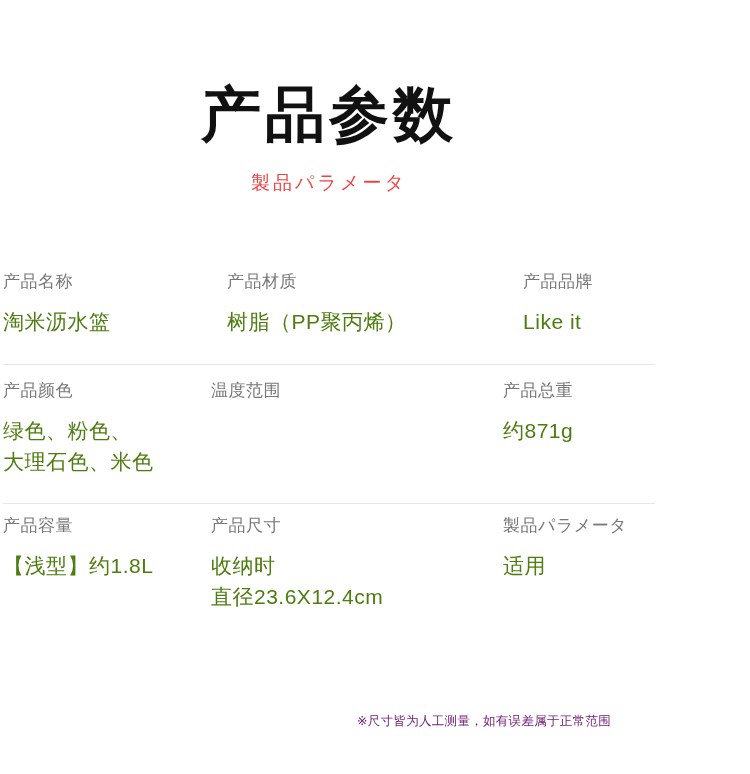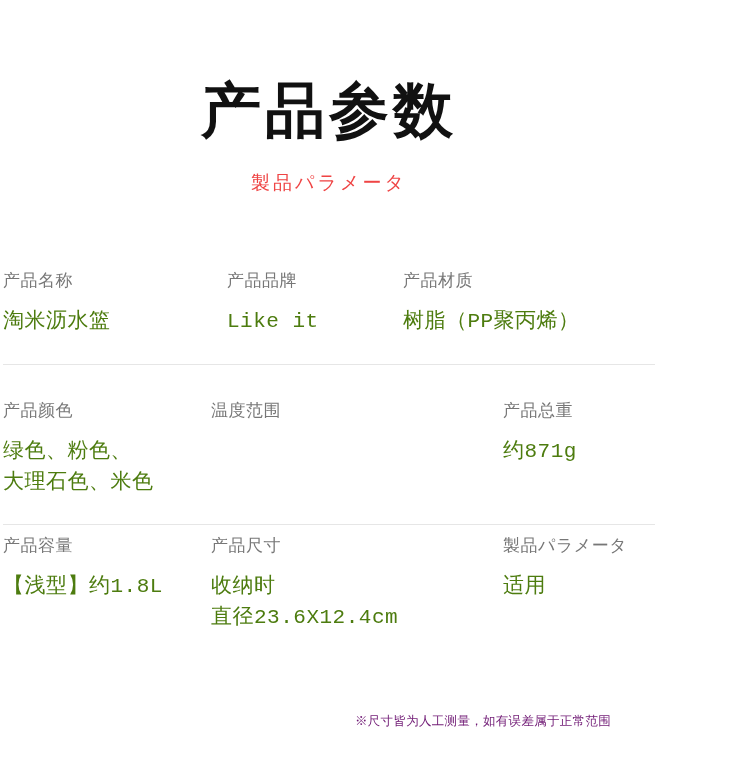--- a/index.html
+++ b/index.html
@@ -14,21 +14,20 @@
     color: #1a1a1a;
     -webkit-font-smoothing: antialiased;
   }
   .page {
     position: relative;
     width: 658px;
     height: 774px;
     box-sizing: border-box;
     background: #ffffff;
     overflow: hidden;
-    font-family: Liberation Mono, monospace;
   }
 
   
   .header {
     padding-top: 82px;
     text-align: center;
   }
   .main-title {
     font-size: 60px;
     font-weight: bold;
@@ -53,21 +52,21 @@
   }
   .spec-row {
     display: flex;
     padding: 16px 0 20px 0;
     box-sizing: border-box;
   }
   .spec-row.divided {
     border-top: 1px solid #e6e6e6;
   }
   .spec-row.row-1 { padding-top: 14px; padding-bottom: 26px; gap: 44px; }
-  .spec-row.row-2 { padding-top: 37px; padding-bottom: 26px; justify-content: center; }
+  .spec-row.row-2 { padding-top: 16px; padding-bottom: 26px; justify-content: center; }
   .spec-row.row-3 { padding-top: 12px; padding-bottom: 20px; justify-content: space-between; }
 
   .spec-cell {
     box-sizing: border-box;
     padding-right: 10px;
   }
   .col-1 { width: 208px; }
   .col-2 { width: 292px; }
   .col-3 { width: 152px; }
 
@@ -111,30 +110,30 @@
 
   <div class="spec-table">
 
     <div class="spec-row row-1">
       <div class="spec-cell col-1">
         <div class="cell-label">产品名称</div>
         <div class="cell-value">
           <span class="line">淘米沥水篮</span>
         </div>
       </div>
+      <div class="spec-cell col-2">
+        <div class="cell-label">产品材质</div>
+        <div class="cell-value">
+          <span class="line">树脂（PP聚丙烯）</span>
+        </div>
+      </div>
       <div class="spec-cell col-3">
         <div class="cell-label">产品品牌</div>
         <div class="cell-value">
           <span class="line">Like it</span>
-        </div>
-      </div>
-      <div class="spec-cell col-2">
-        <div class="cell-label">产品材质</div>
-        <div class="cell-value">
-          <span class="line">树脂（PP聚丙烯）</span>
         </div>
       </div>
     </div>
 
     <div class="spec-row row-2 divided">
       <div class="spec-cell col-1">
         <div class="cell-label">产品颜色</div>
         <div class="cell-value">
           <span class="line">绿色、粉色、</span>
           <span class="line">大理石色、米色</span>

